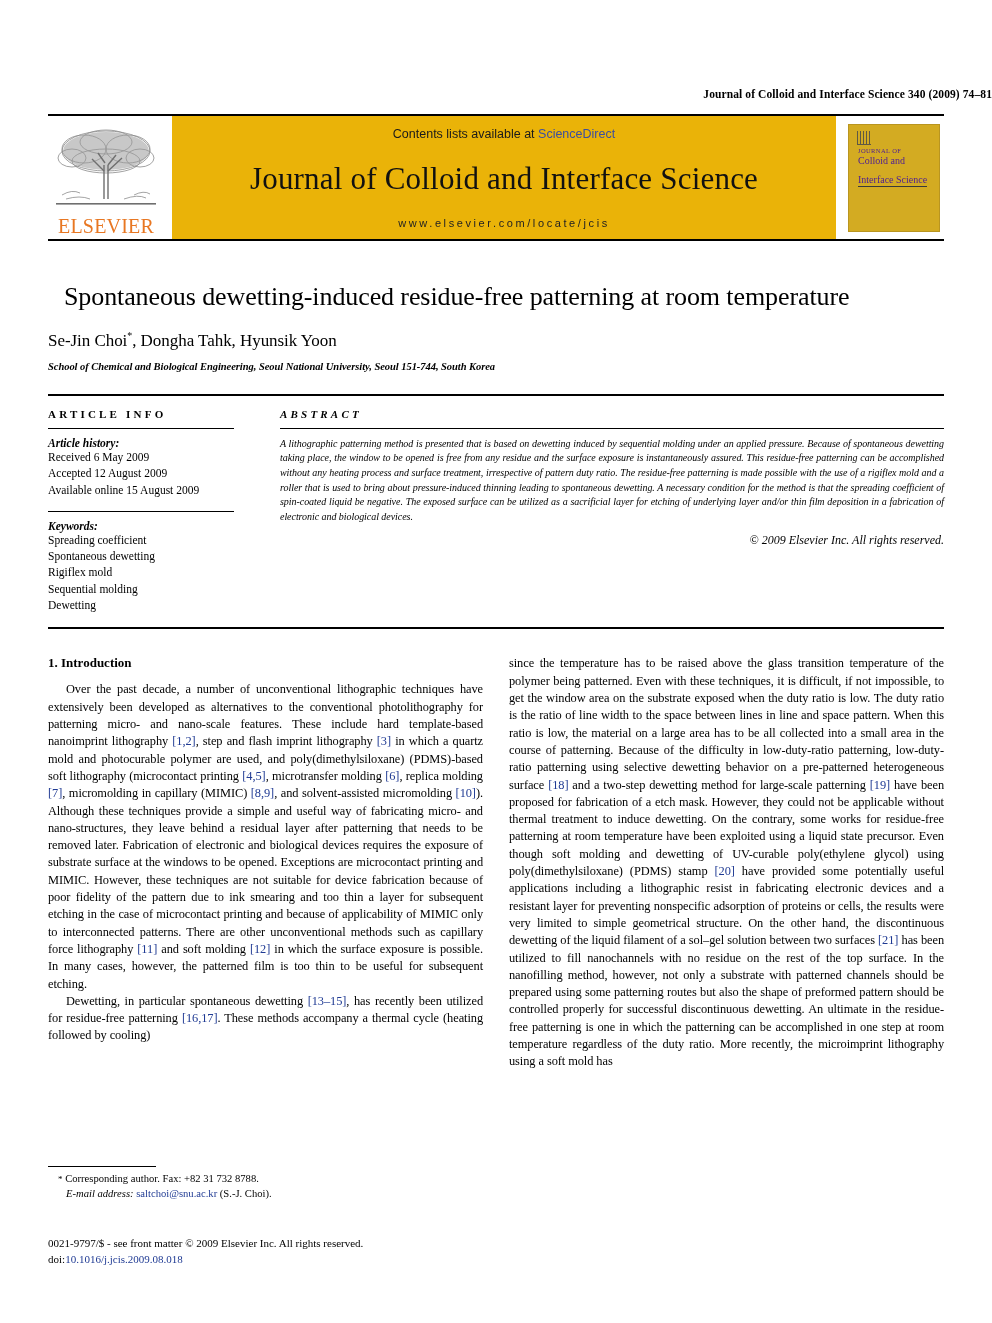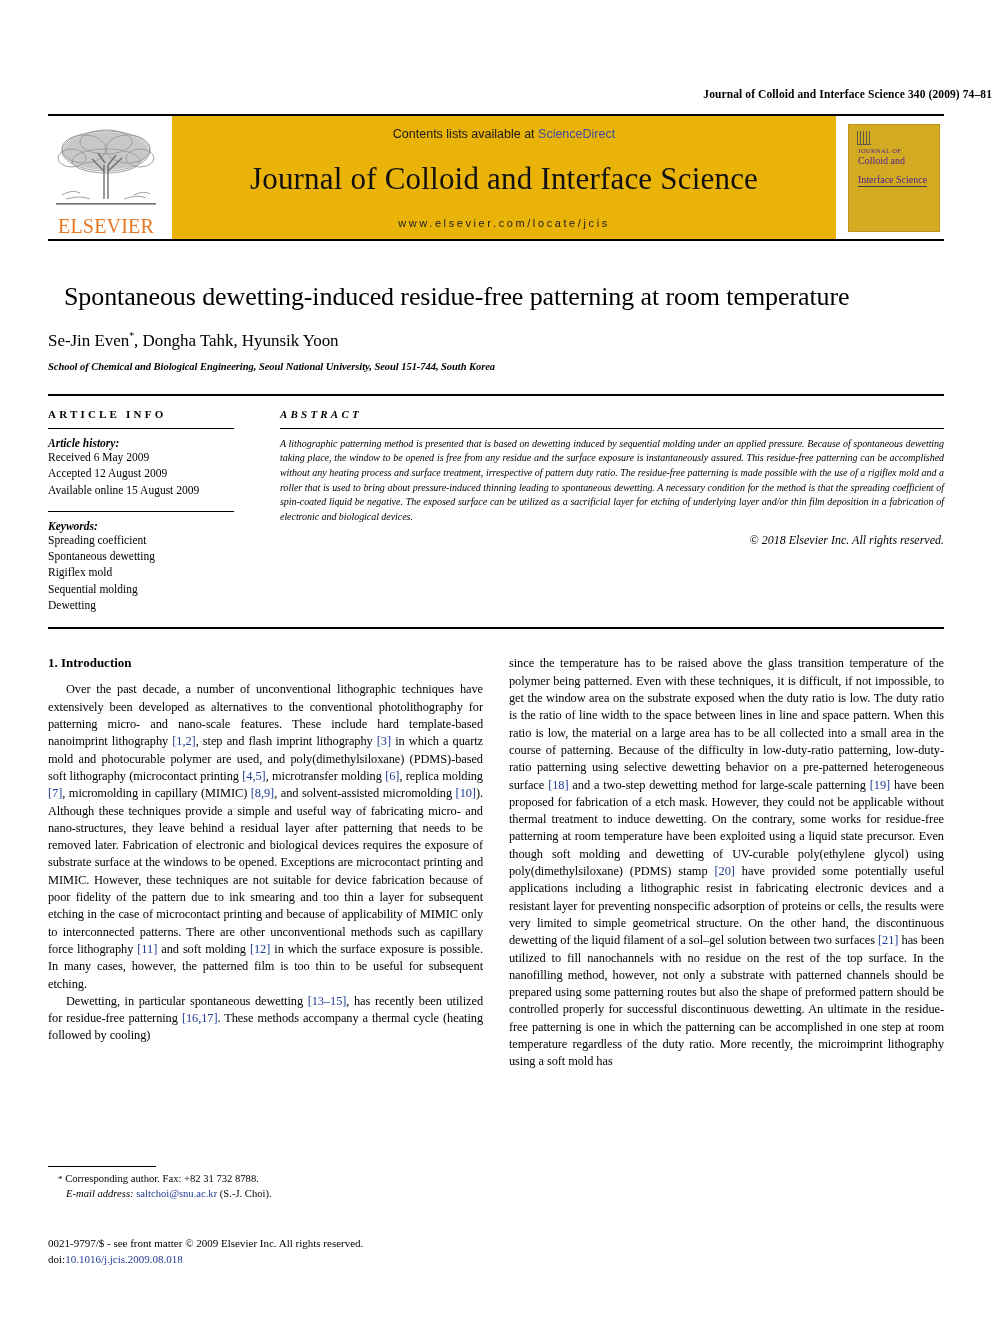--- a/index.html
+++ b/index.html
@@ -330,21 +330,21 @@
           <div class="l2">Colloid and</div>
           <div class="l3">Interface Science</div>
         </div>
       </div>
     </div>
   </div>
 
   <div class="title-block">
     <h1 class="paper-title">Spontaneous dewetting-induced residue-free patterning at room temperature</h1>
     <div class="authors">
-      <span>Se-Jin Even</span><sup>*</sup><span>, Dongha Tahk, Hyunsik Yoon</span>
+      <span>Se-Jin Choi</span><sup>*</sup><span>, Dongha Tahk, Hyunsik Yoon</span>
     </div>
     <div class="affiliation">School of Chemical and Biological Engineering, Seoul National University, Seoul 151-744, South Korea</div>
   </div>
 
   <div class="info-abstract">
     <div class="col-info">
       <div class="sec-label">ARTICLE INFO</div>
       <div class="rule-thin"></div>
       <div class="info-head">Article history:</div>
       <div class="info-line">Received 6 May 2009</div>
@@ -356,21 +356,21 @@
       <div class="info-line">Spontaneous dewetting</div>
       <div class="info-line">Rigiflex mold</div>
       <div class="info-line">Sequential molding</div>
       <div class="info-line">Dewetting</div>
     </div>
 
     <div class="col-abstract">
       <div class="sec-label">ABSTRACT</div>
       <div class="rule-thin"></div>
       <p class="abstract-text">A lithographic patterning method is presented that is based on dewetting induced by sequential molding under an applied pressure. Because of spontaneous dewetting taking place, the window to be opened is free from any residue and the surface exposure is instantaneously assured. This residue-free patterning can be accomplished without any heating process and surface treatment, irrespective of pattern duty ratio. The residue-free patterning is made possible with the use of a rigiflex mold and a roller that is used to bring about pressure-induced thinning leading to spontaneous dewetting. A necessary condition for the method is that the spreading coefficient of spin-coated liquid be negative. The exposed surface can be utilized as a sacrificial layer for etching of underlying layer and/or thin film deposition in a fabrication of electronic and biological devices.</p>
-      <div class="copyright">© 2018 Elsevier Inc. All rights reserved.</div>
+      <div class="copyright">© 2009 Elsevier Inc. All rights reserved.</div>
     </div>
   </div>
 
   <div class="body-cols">
 
     <div class="bcol">
       <h2 class="sec-heading">1. Introduction</h2>
 
       <p class="bodytext"><span>Over the past decade, a number of unconventional lithographic techniques have extensively been developed as alternatives to the conventional photolithography for patterning micro- and nano-scale features. These include hard template-based nanoimprint lithography </span><span class="ref">[1,2]</span><span>, step and flash imprint lithography </span><span class="ref">[3]</span><span> in which a quartz mold and photocurable polymer are used, and poly(dimethylsiloxane) (PDMS)-based soft lithography (microcontact printing </span><span class="ref">[4,5]</span><span>, microtransfer molding </span><span class="ref">[6]</span><span>, replica molding </span><span class="ref">[7]</span><span>, micromolding in capillary (MIMIC) </span><span class="ref">[8,9]</span><span>, and solvent-assisted micromolding </span><span class="ref">[10]</span><span>). Although these techniques provide a simple and useful way of fabricating micro- and nano-structures, they leave behind a residual layer after patterning that needs to be removed later. Fabrication of electronic and biological devices requires the exposure of substrate surface at the windows to be opened. Exceptions are microcontact printing and MIMIC. However, these techniques are not suitable for device fabrication because of poor fidelity of the pattern due to ink smearing and too thin a layer for subsequent etching in the case of microcontact printing and because of applicability of MIMIC only to interconnected patterns. There are other unconventional methods such as capillary force lithography </span><span class="ref">[11]</span><span> and soft molding </span><span class="ref">[12]</span><span> in which the surface exposure is possible. In many cases, however, the patterned film is too thin to be useful for subsequent etching.</span></p>
 

